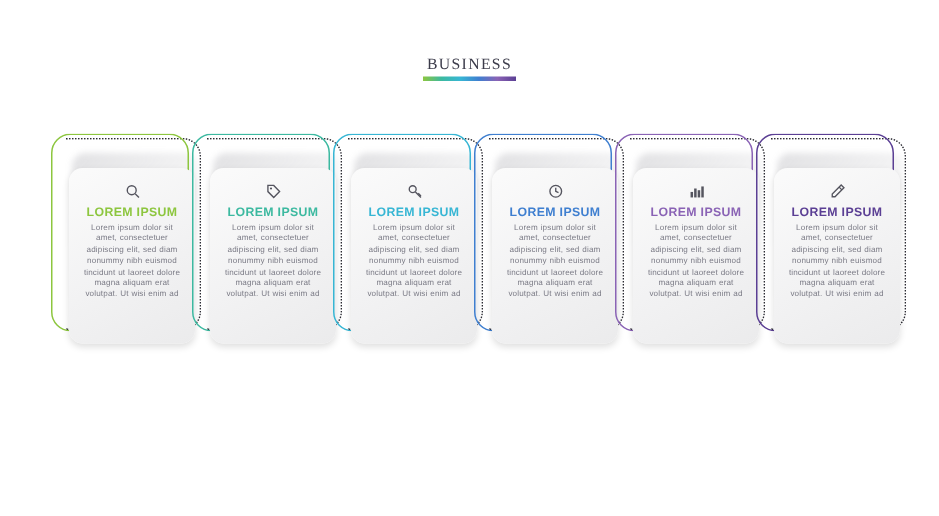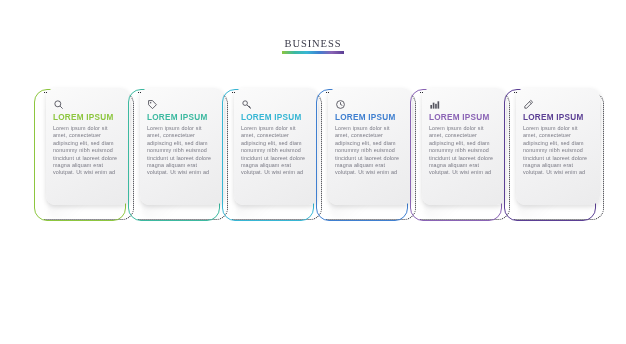--- a/index.html
+++ b/index.html
@@ -93,29 +93,29 @@
     top: 60px;
     width: 12px;
     height: 16px;
   }
   .chevron svg { display: block; }
 
   
   .card {
     position: absolute;
     left: 16px;
-    top: 0;
+    top: 24px;
     width: 84px;
     height: 117px;
     background: linear-gradient(150deg, #fbfbfb 0%, #f2f2f3 55%, #ebebec 100%);
     border-radius: 9px;
     box-shadow: 0 2px 5px rgba(0,0,0,0.13);
     box-sizing: border-box;
     padding: 9px 7px 6px 7px;
-    text-align: left;
+    text-align: center;
     overflow: hidden;
   }
   
   .longshadow {
     position: absolute;
     left: 18px;
     top: 14px;
     width: 84px;
     height: 117px;
     border-radius: 9px;

